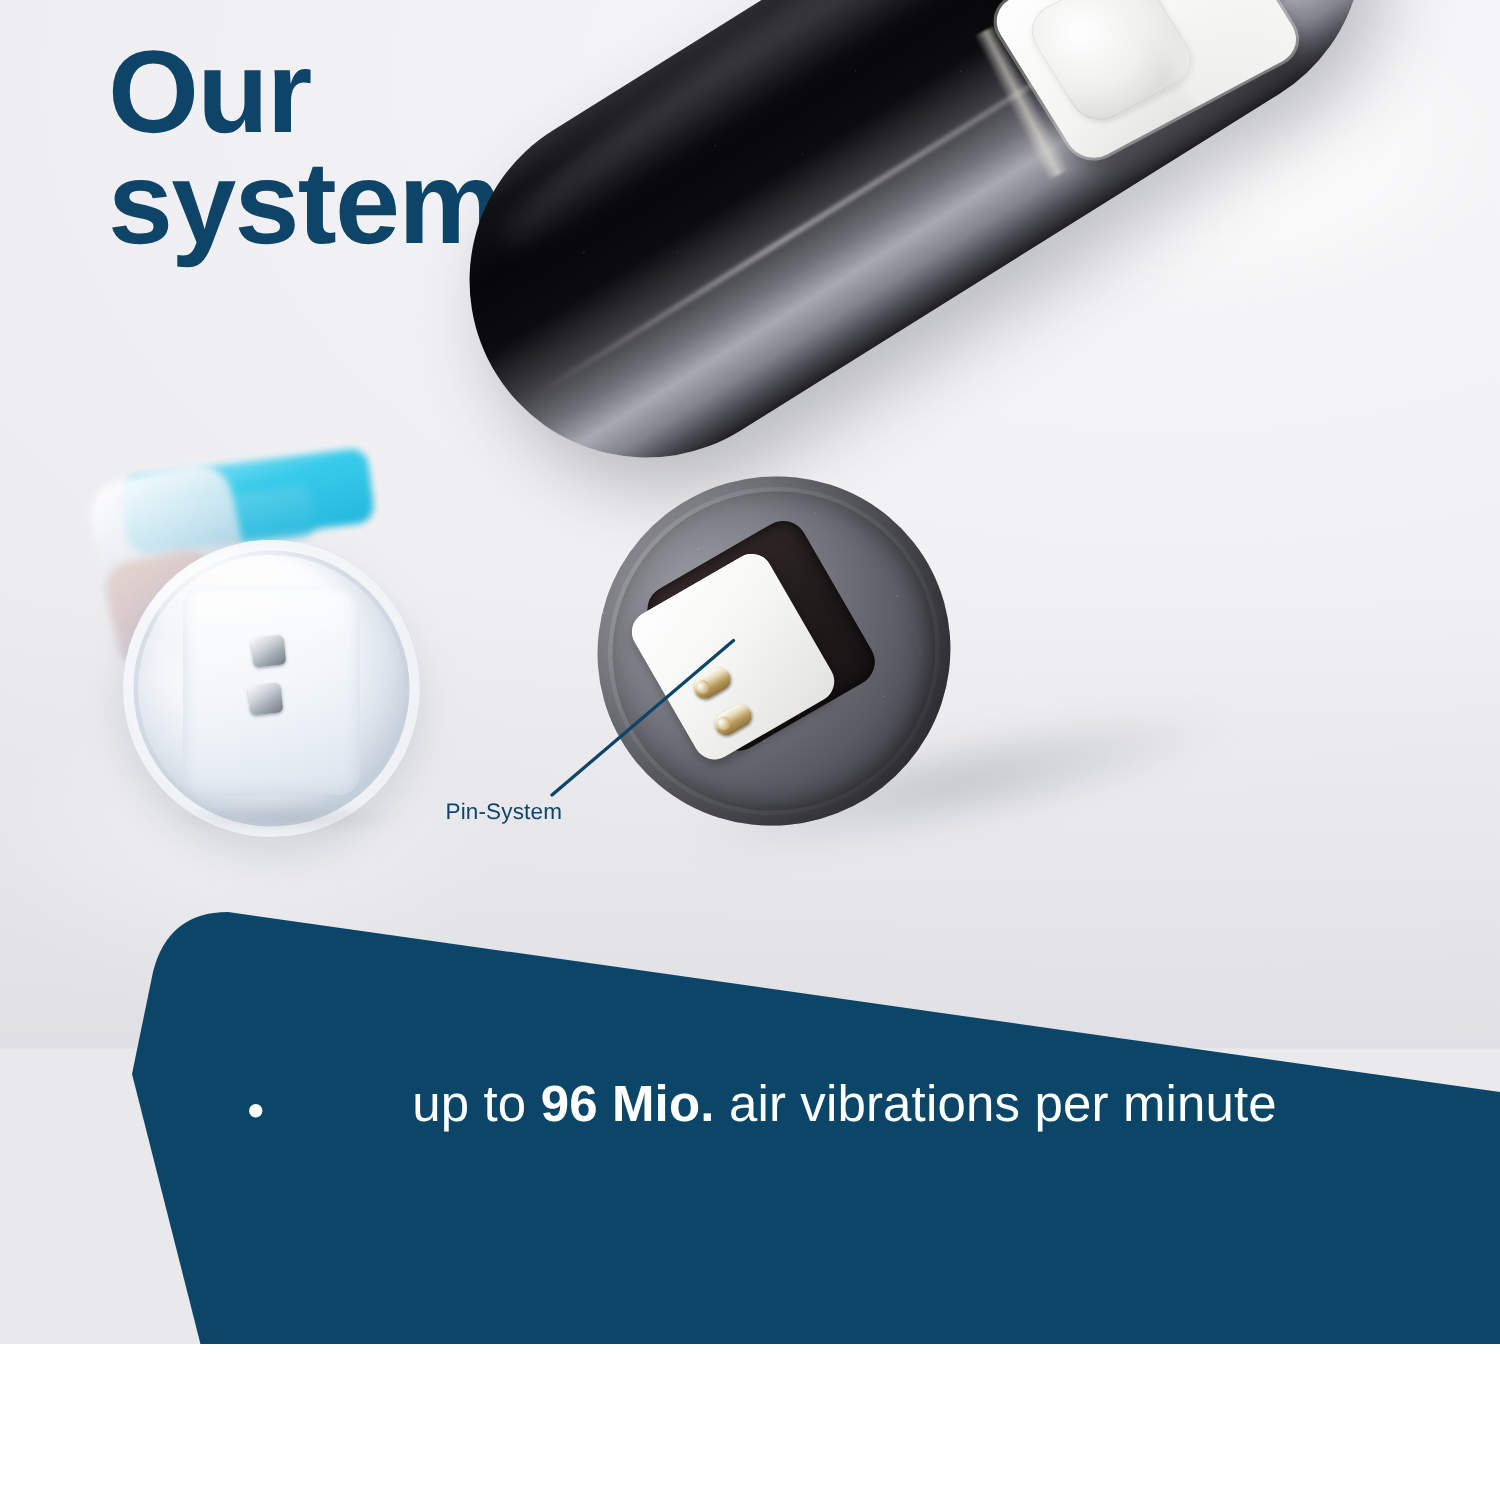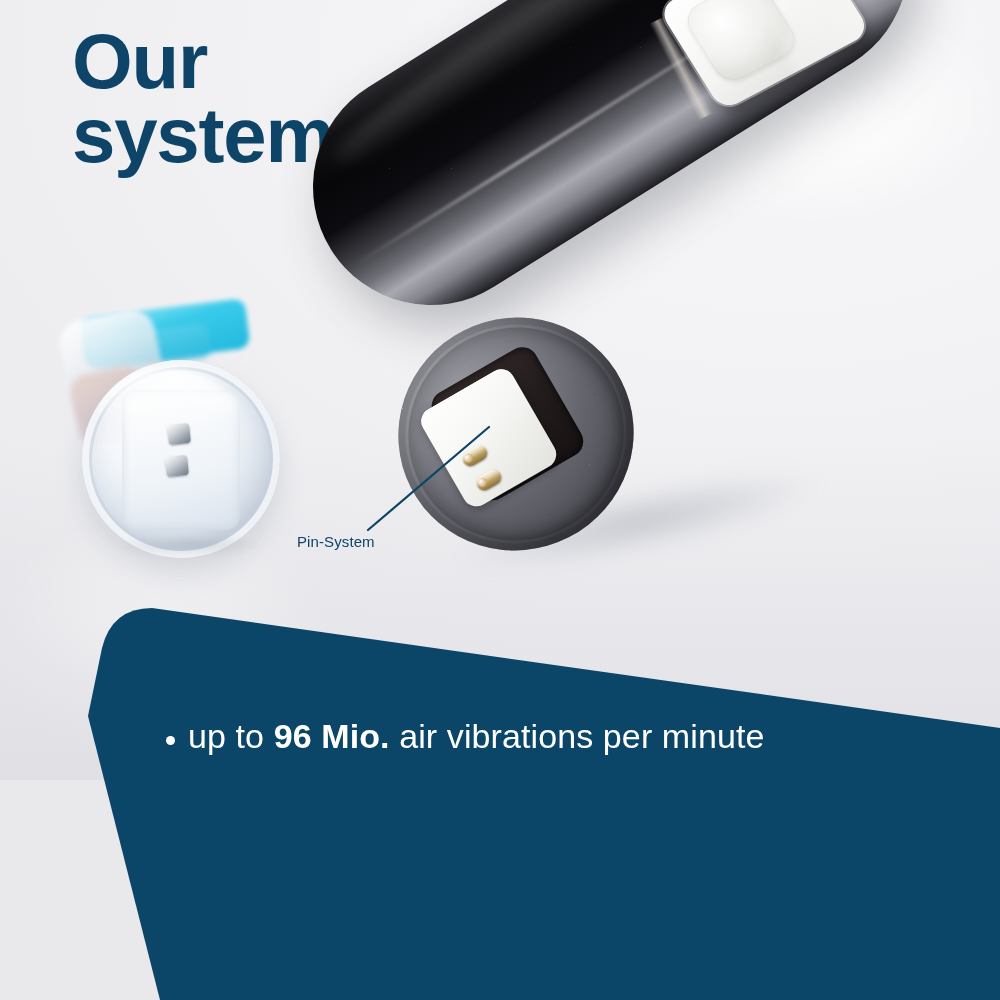--- a/index.html
+++ b/index.html
@@ -4,21 +4,21 @@
 <title>Our system</title>
 <style>
   * { margin:0; padding:0; box-sizing:border-box; }
   html,body{ background:#ffffff; }
   body{
     font-family:"Liberation Sans", sans-serif;
     -webkit-font-smoothing:antialiased;
   }
   .stage{
     position:relative;
-    width:1000px; height:1000px;
+    width:1000px; height:896px;
     overflow:hidden;
     background:#eeeef0;
   }
 
   
   .photo-bg{
     position:absolute; inset:0;
     background:
       radial-gradient(120% 80% at 78% 6%,   #f7f7f9 0%, #f2f2f4 40%, #ededf0 75%, #e9e9ec 100%),
       linear-gradient(175deg,#f4f4f6 0%, #eeeef0 55%, #e8e8eb 100%);
@@ -329,21 +329,21 @@
   }
   .bullet-row{
     display:flex;
     align-items:flex-start;
     font-size:34px;
     line-height:1.30;
     letter-spacing:.1px;
     font-weight:300;
   }
   .bullet-row + .bullet-row{ margin-top:30px; }
-  .bullet-row.indent{ margin-left:18px; }
+  .bullet-row.indent{ margin-left:18px;text-align:center; }
   .dot{
     flex:0 0 auto;
     width:9px; height:9px;
     border-radius:50%;
     background:#ffffff;
     margin:22px 13px 0 0;
   }
   .bullet-text{ flex:1 1 auto; }
   .bullet-text b{ font-weight:700; }
 </style>

